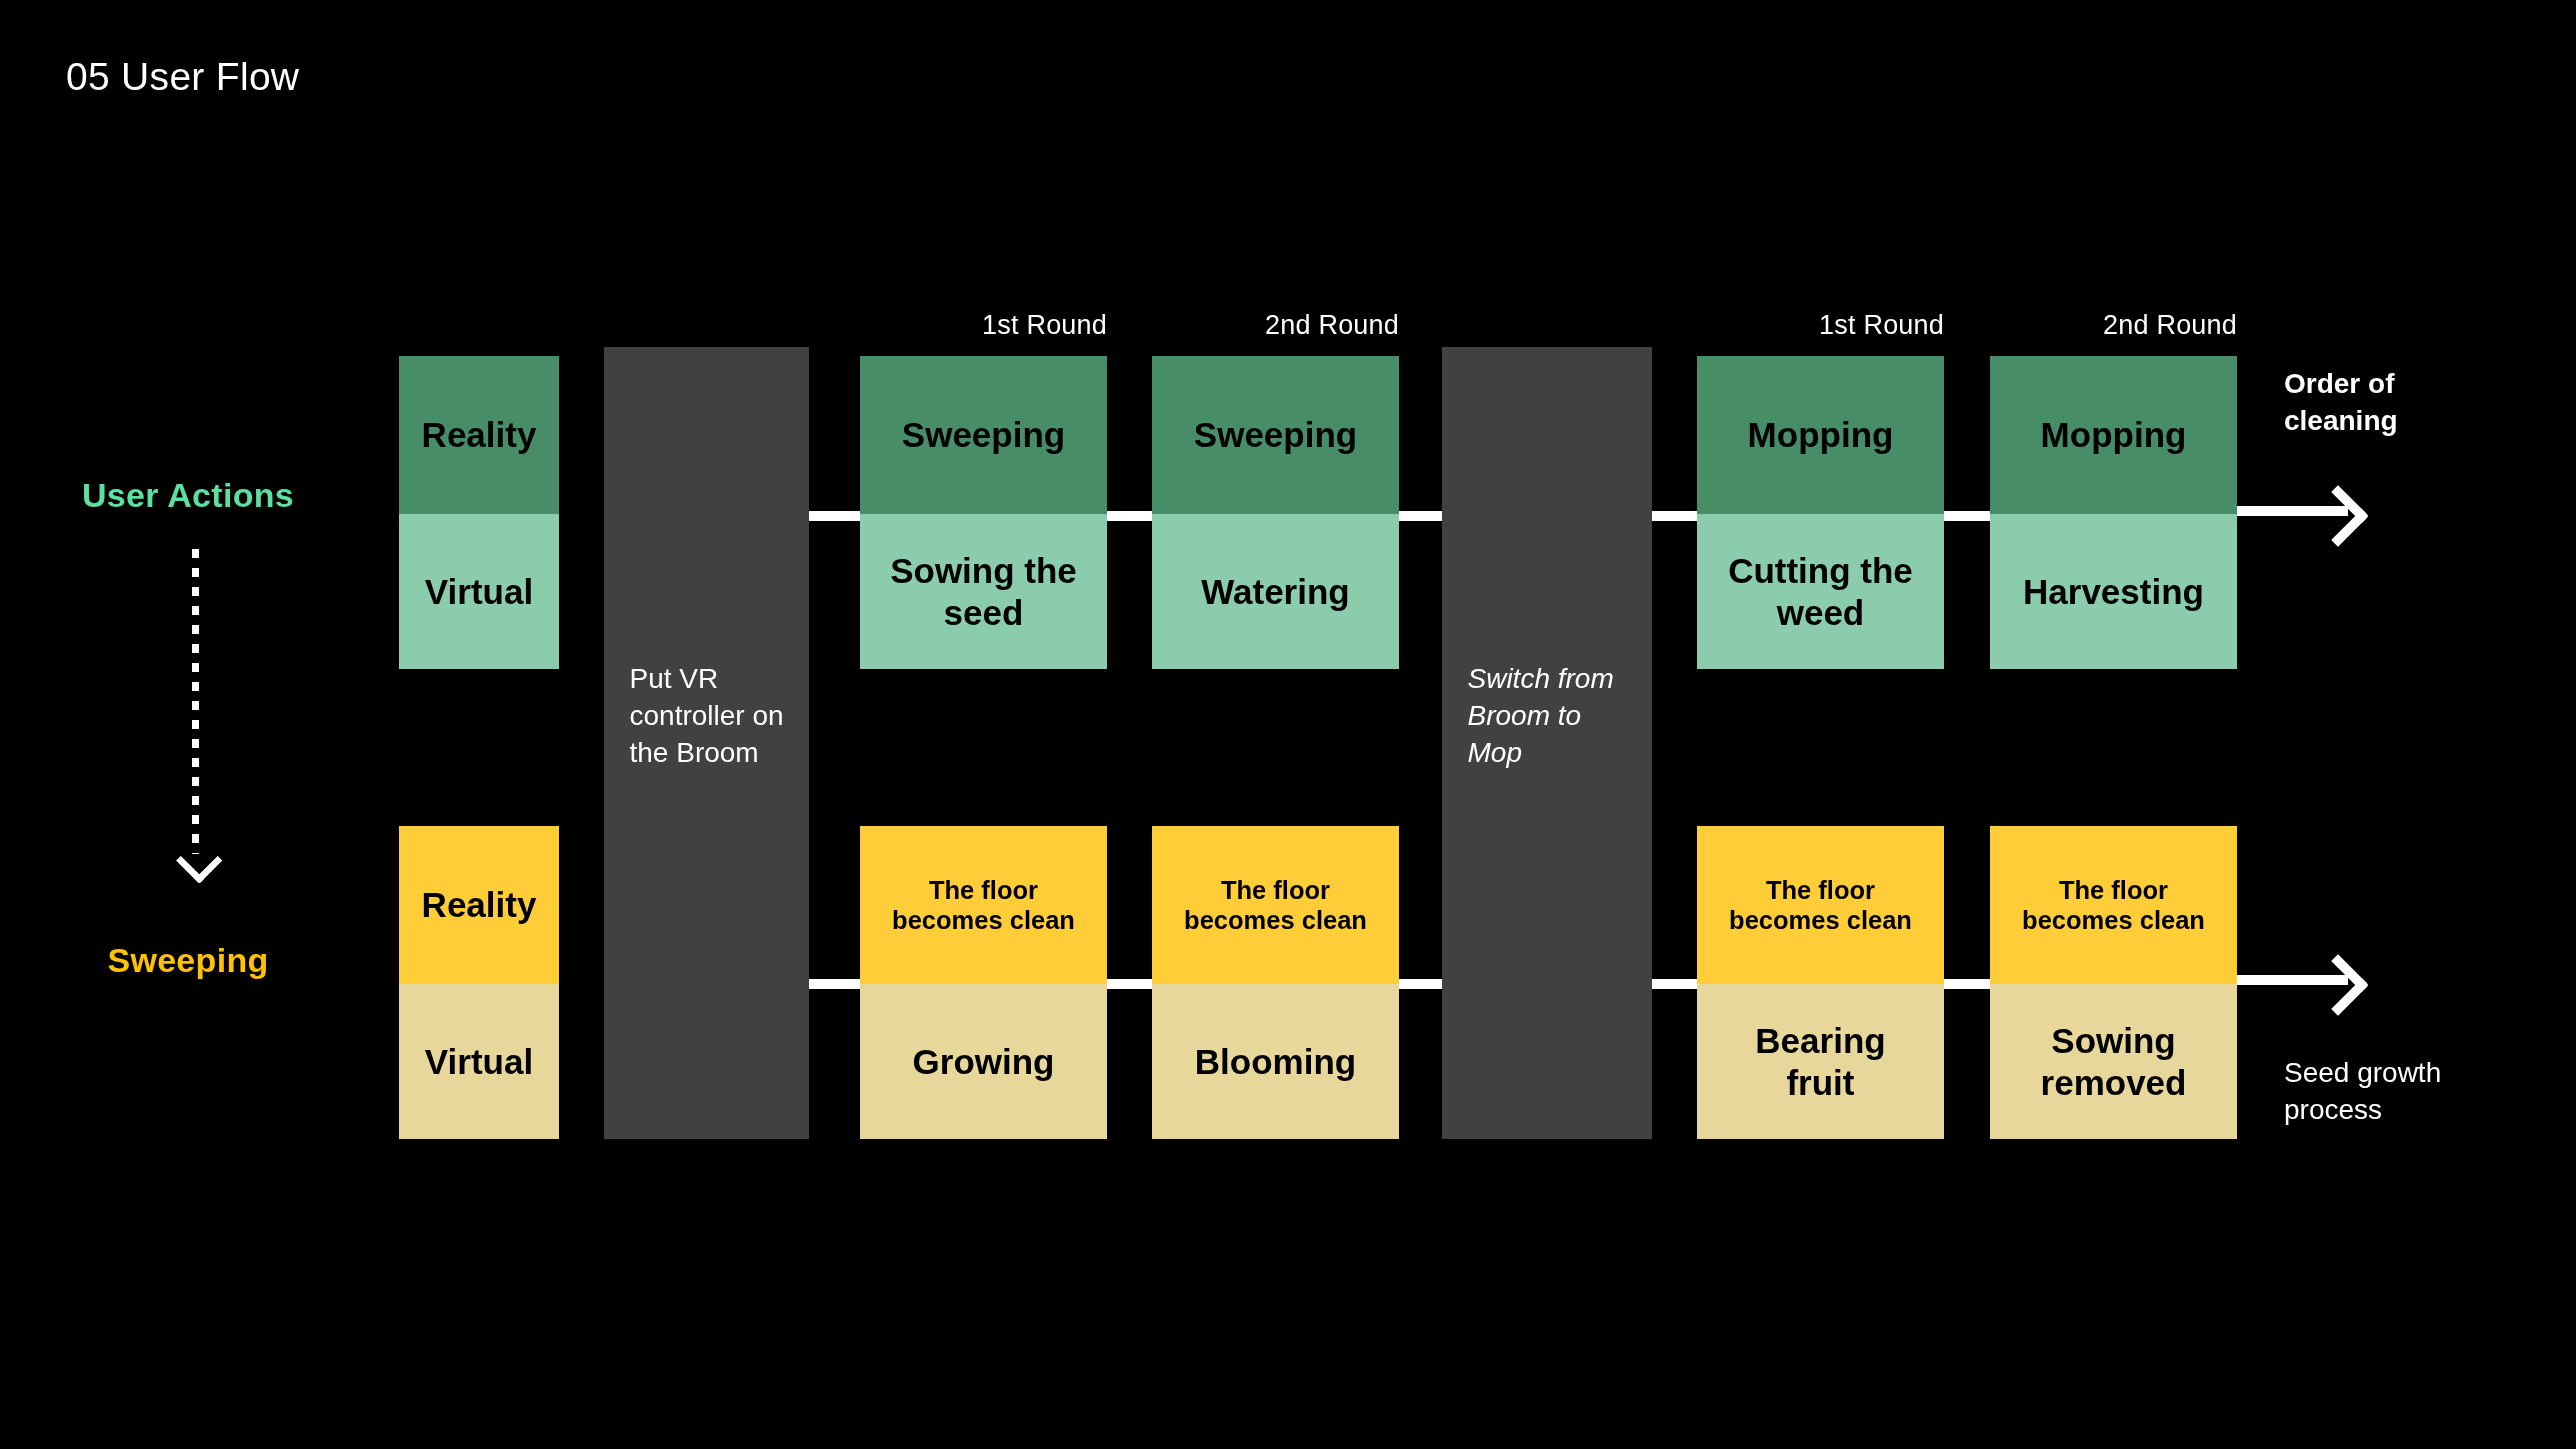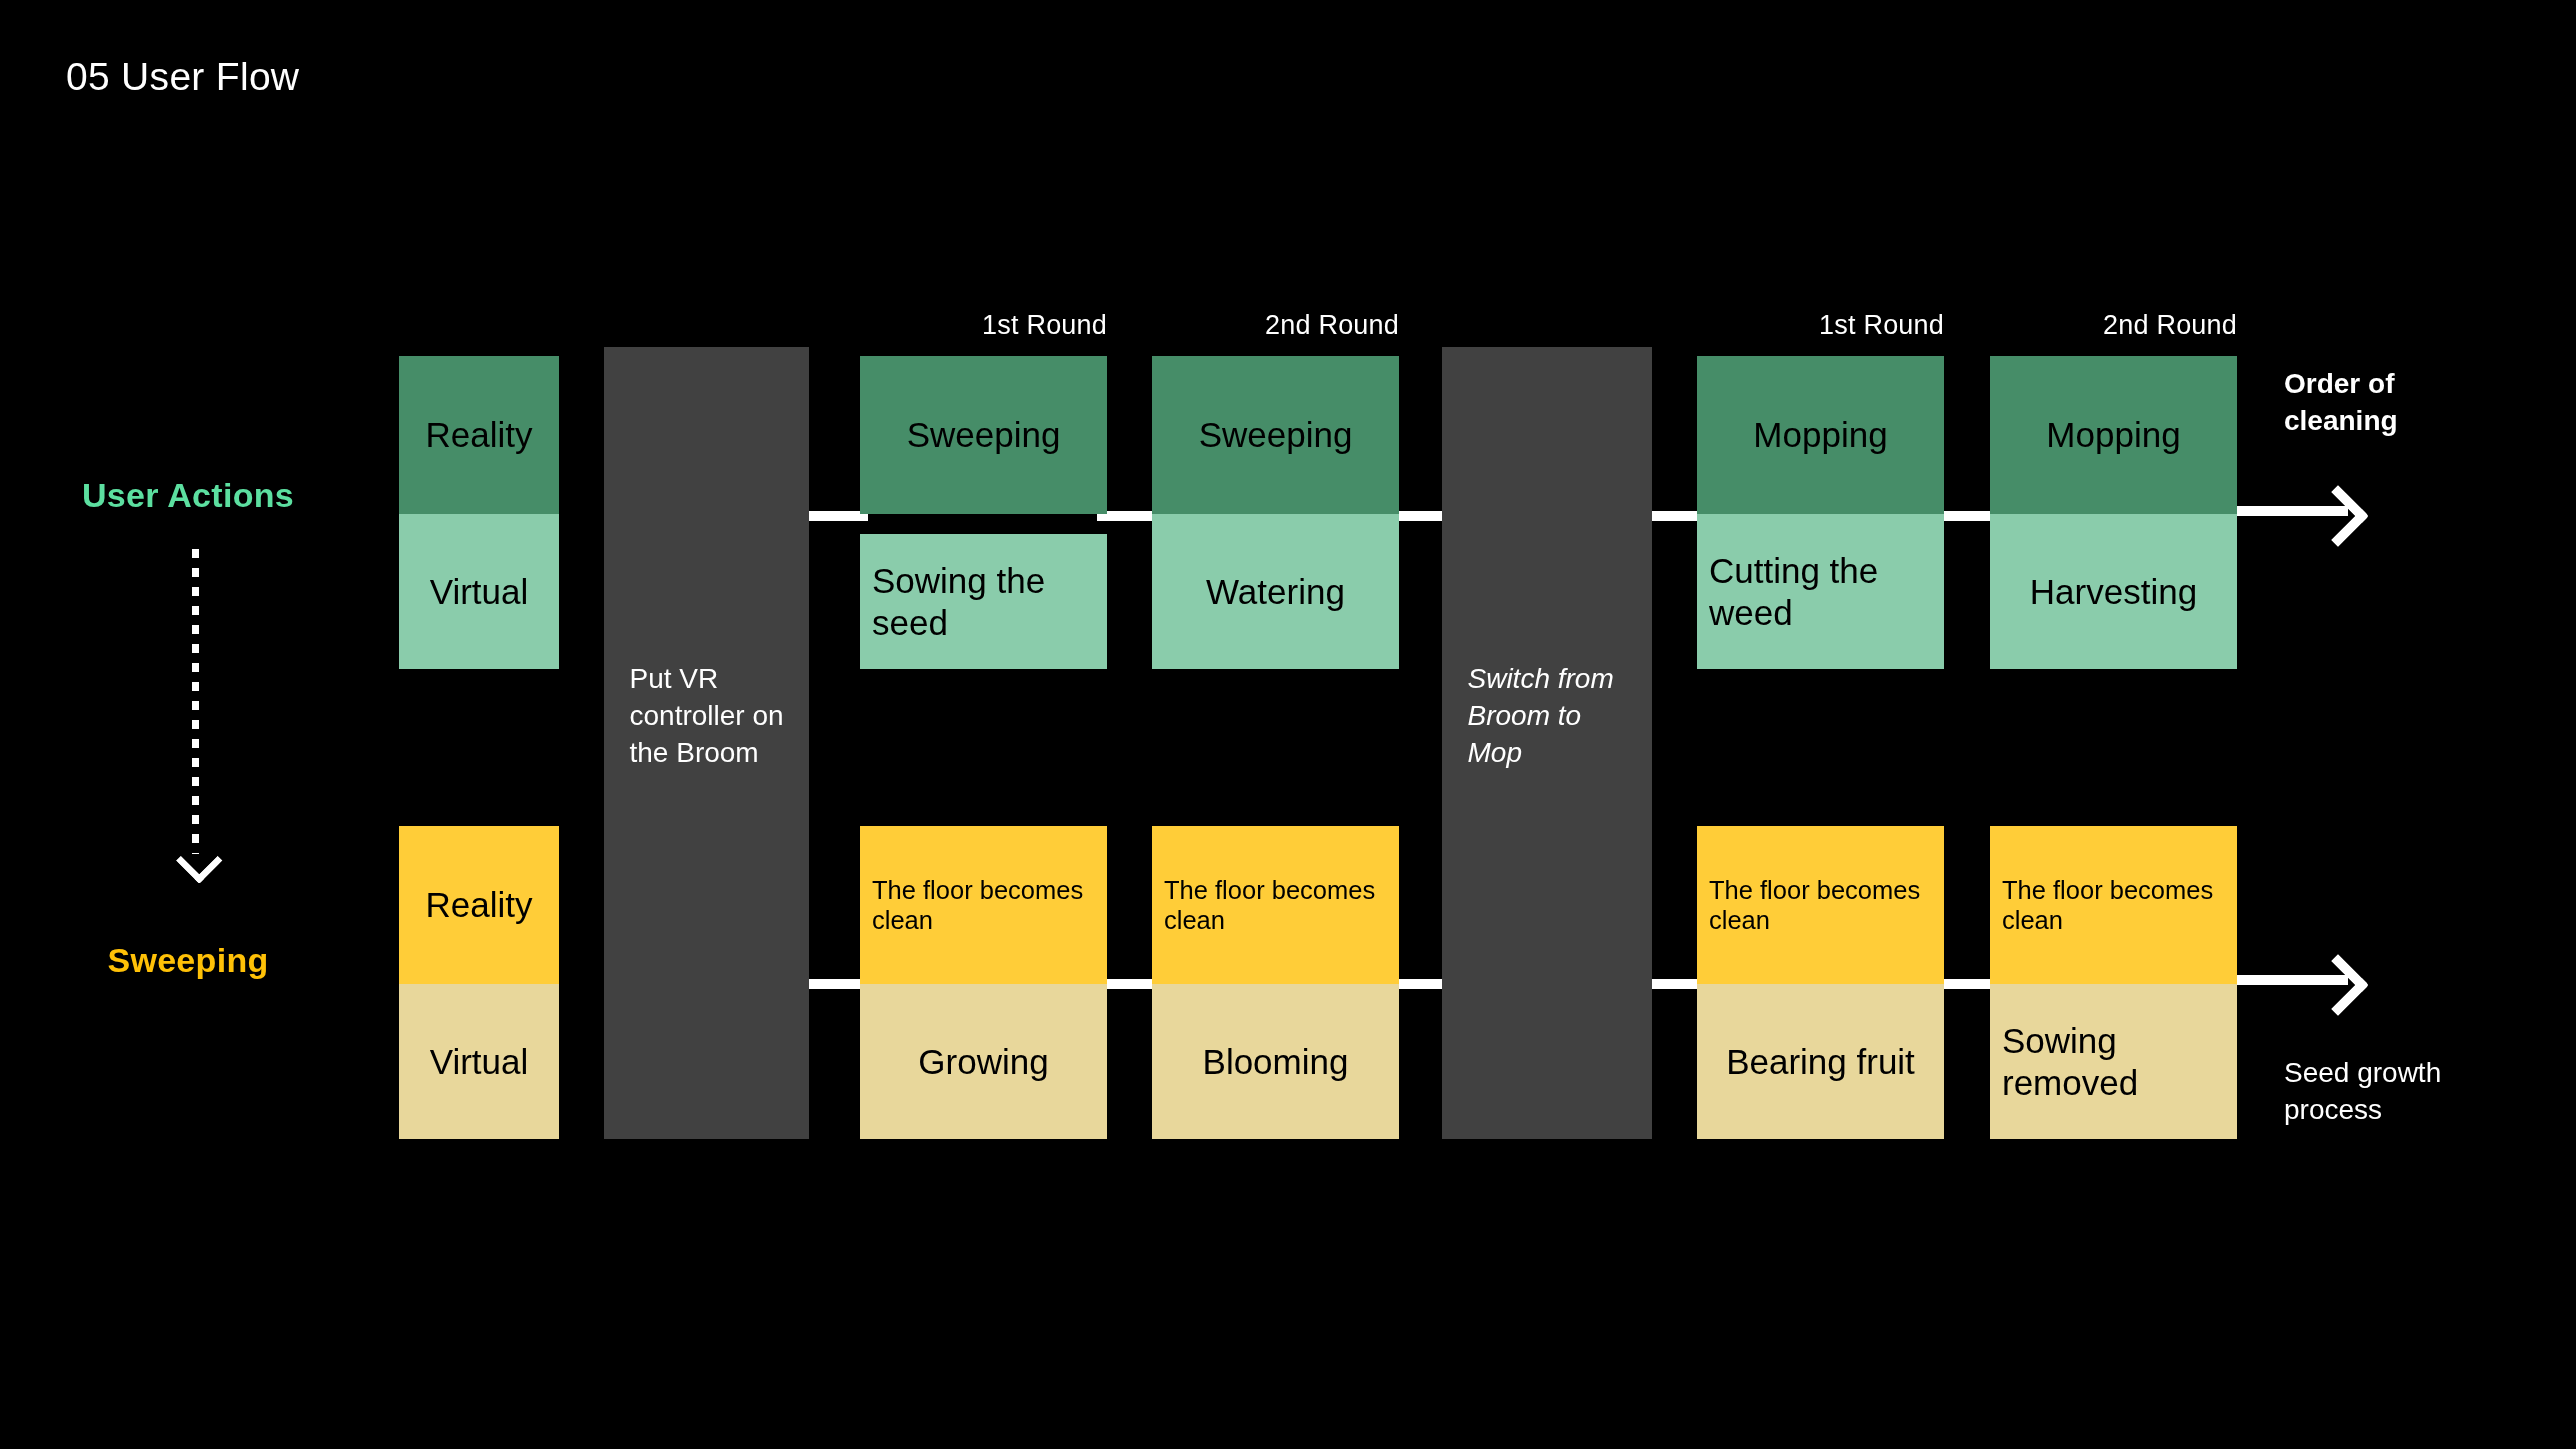--- a/index.html
+++ b/index.html
@@ -104,26 +104,26 @@
   .pair-col {
     position: absolute;
   }
   .cell {
     position: absolute;
     left: 0;
     width: 100%;
     display: flex;
     align-items: center;
     justify-content: center;
-    text-align: left;
+    text-align: center;
     box-sizing: border-box;
     color: #000000;
-    font-weight: 400;
+    font-weight: 700;
     line-height: 1.18;
-    padding: 0 12px;
+    padding: 0 20px;
   }
   .cell.top    { top: 0; }
   .cell.bottom { bottom: 0; }
 
   
   .c-reality-green { background: #468d68; }
   .c-virtual-green { background: #8accab; }
   
   .c-reality-yellow { background: #ffcd38; }
   .c-virtual-yellow { background: #e8d79b; }
@@ -226,21 +226,21 @@
 
   <div class="pair-col" style="left:399px; top:826px; width:160px; height:313px;">
     <div class="cell top c-reality-yellow fs-lg" style="height:158px;">Reality</div>
     <div class="cell bottom c-virtual-yellow fs-lg" style="height:155px;">Virtual</div>
   </div>
 
   <div class="gray-block" style="left:604px; top:347px; width:205px; height:792px; padding-top:314px;">Put VR controller on the Broom</div>
 
   <div class="pair-col" style="left:860px; top:356px; width:247px; height:313px;">
     <div class="cell top c-reality-green fs-lg" style="height:158px;">Sweeping</div>
-    <div class="cell bottom c-virtual-green fs-lg" style="height:135px;">Sowing the seed</div>
+    <div class="cell bottom c-virtual-green fs-lg" style="height:155px;">Sowing the seed</div>
   </div>
   <div class="pair-col" style="left:860px; top:826px; width:247px; height:313px;">
     <div class="cell top c-reality-yellow fs-sm" style="height:158px;">The floor becomes clean</div>
     <div class="cell bottom c-virtual-yellow fs-lg" style="height:155px;">Growing</div>
   </div>
 
   <div class="pair-col" style="left:1152px; top:356px; width:247px; height:313px;">
     <div class="cell top c-reality-green fs-lg" style="height:158px;">Sweeping</div>
     <div class="cell bottom c-virtual-green fs-lg" style="height:155px;">Watering</div>
   </div>

